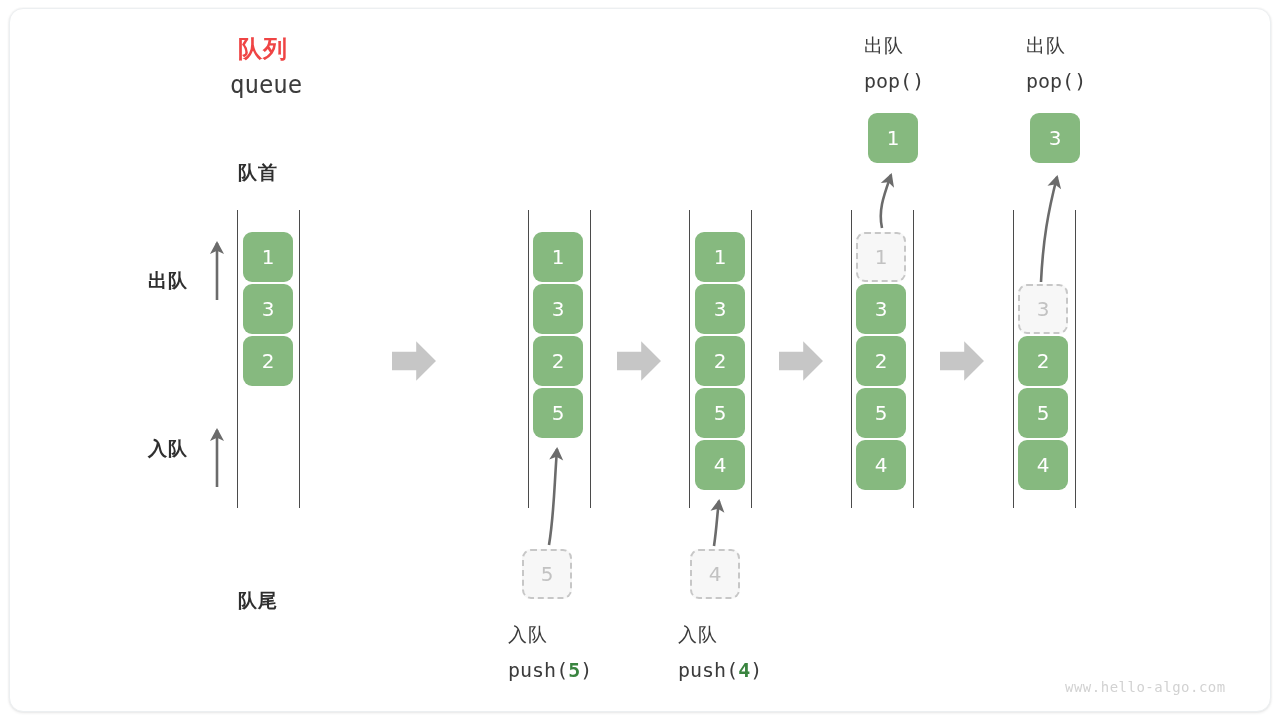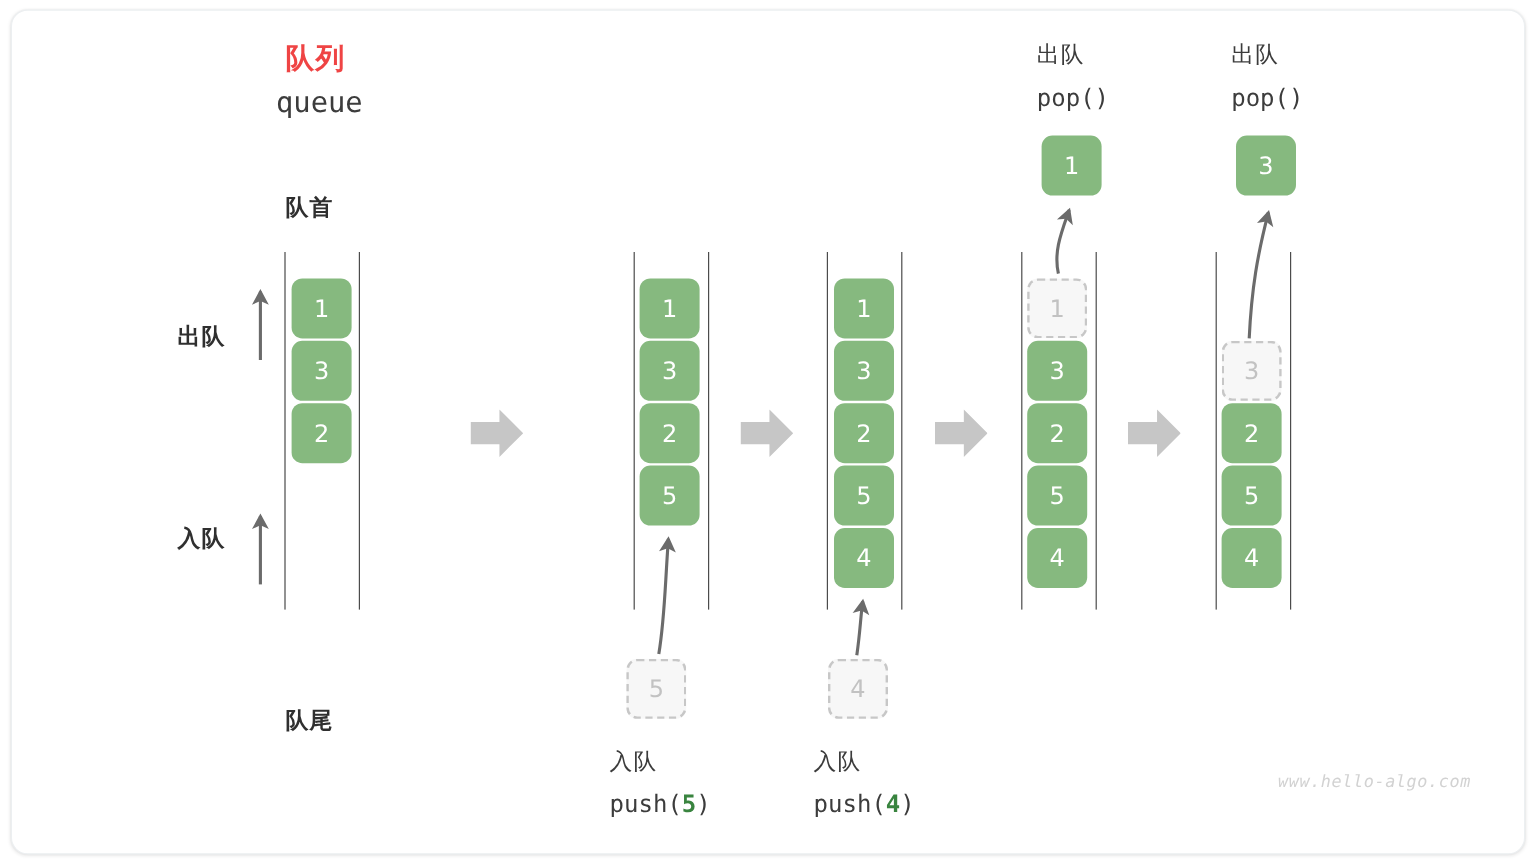--- a/index.html
+++ b/index.html
@@ -151,21 +151,21 @@
     <div class="t op-cn" style="left:1026px; top:33px;">出队</div>
     <div class="t op-code" style="left:1026px; top:69px;">pop()</div>
     <div class="cell" style="left:1030px; top:113px;">3</div>
     <div class="rail" style="left:1013px; top:210px; height:298px;"></div>
     <div class="rail" style="left:1075px; top:210px; height:298px;"></div>
     <div class="cell ghost" style="left:1018px; top:284px;">3</div>
     <div class="cell" style="left:1018px; top:336px;">2</div>
     <div class="cell" style="left:1018px; top:388px;">5</div>
     <div class="cell" style="left:1018px; top:440px;">4</div>
 
-    <div class="t watermark" style="left:1065px; top:644px;font-style:italic;">www.hello-algo.com</div>
+    <div class="t watermark" style="left:1065px; top:679px;">www.hello-algo.com</div>
 
     <svg class="ovl" viewBox="0 0 1280 720">
       <defs>
         <marker id="ah" markerWidth="7" markerHeight="7" refX="4.6" refY="3.2" orient="auto" markerUnits="strokeWidth">
           <path d="M0.4,0.5 L5.4,3.2 L0.4,5.9 L1.6,3.2 Z" fill="#6b6b6b"></path>
         </marker>
       </defs>
 
       <g>
         <line x1="217" y1="300" x2="217" y2="243" stroke="#6b6b6b" stroke-width="2.6" marker-end="url(#ah)"></line>

